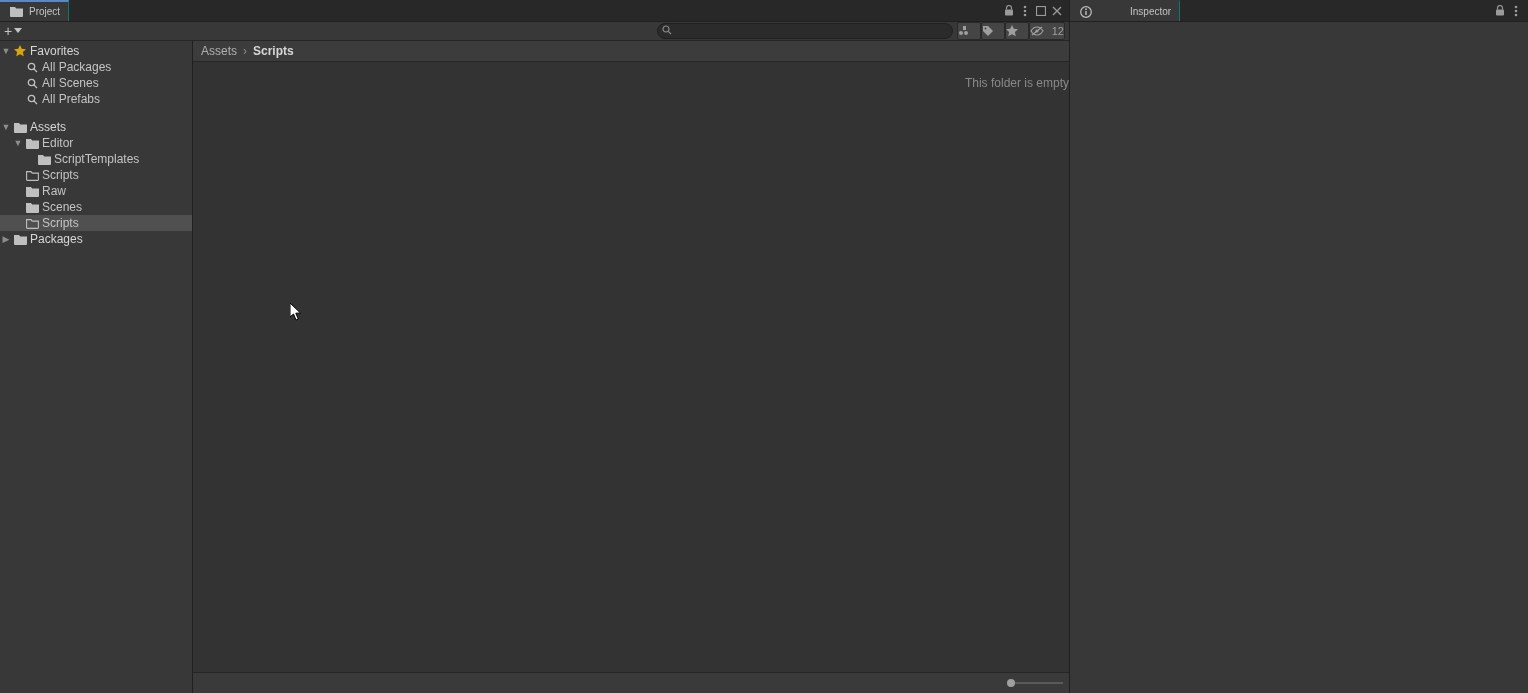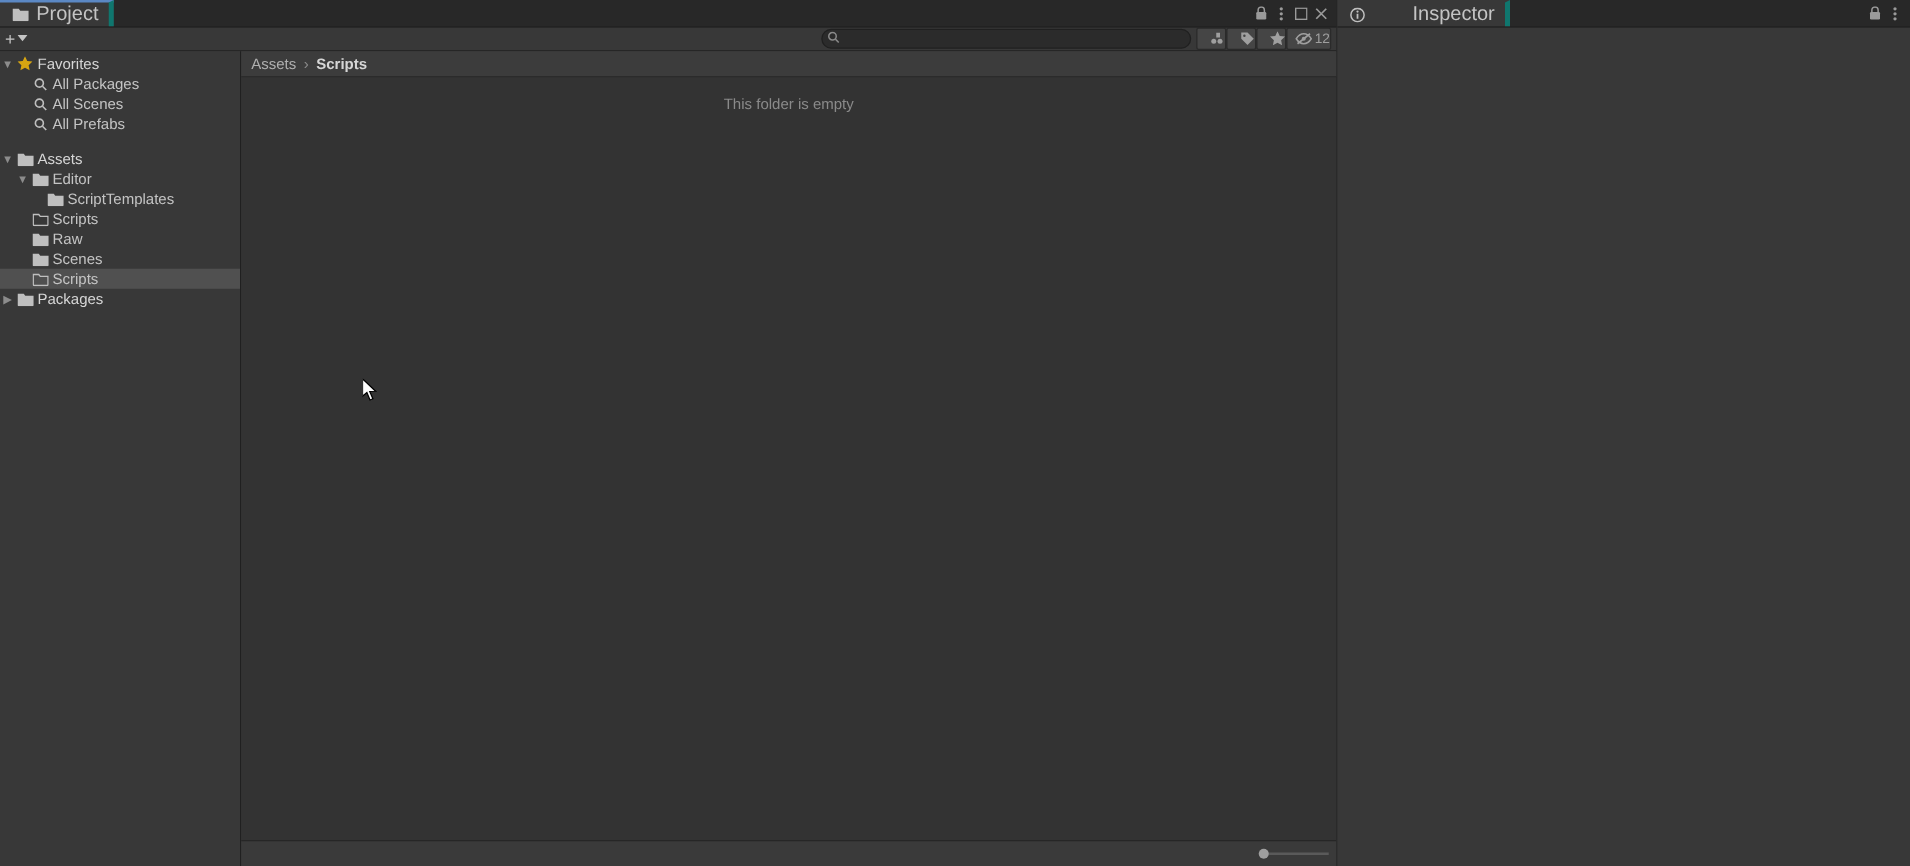--- a/index.html
+++ b/index.html
@@ -50,22 +50,22 @@
   }
 
   .tab {
     display: flex;
     align-items: center;
     gap: 5px;
     padding: 0 8px;
     background: #383838;
     color: #c4c4c4;
     border-top: 2px solid #5b88c4;
-    border-right: 4px solid #0f766e;
-    font-size: 16px;
+    border-right: 1px solid #0f766e;
+    font-size: 10px;
     cursor: pointer;
   }
 
   .tab.inspector {
     border-top-color: transparent;
     background: #383838;
     gap: 36px;
   }
 
   .tab-bar-controls {
@@ -199,21 +199,21 @@
   }
 
   .toolbar-btn {
     width: 22px;
     height: 16px;
     background: #454545;
     border: 1px solid #2a2a2a;
     border-radius: 2px;
     display: flex;
     align-items: center;
-    justify-content: flex-end;
+    justify-content: space-between;
     color: #9f9f9f;
     cursor: pointer;
     font-size: 11px;
   }
   .toolbar-btn.wide { width: 34px; }
 
   .breadcrumb-bar {
     height: 20px;
     background: #3c3c3c;
     border-bottom: 1px solid #262626;
@@ -225,21 +225,21 @@
     color: #b0b0b0;
   }
   .breadcrumb-bar .crumb { cursor: pointer; }
   .breadcrumb-bar .crumb.last { color: #d6d6d6; font-weight: 600; }
   .chev { color: #8a8a8a; font-size: 12px; }
 
   .content-area {
     flex: 1;
     display: flex;
     align-items: flex-start;
-    justify-content: center;
+    justify-content: flex-end;
     padding-top: 14px;
     color: #8a8a8a;
     background: #333333;
     position: relative;
   }
 
   .status-bar {
     height: 20px;
     background: #3a3a3a;
     border-top: 1px solid #262626;

